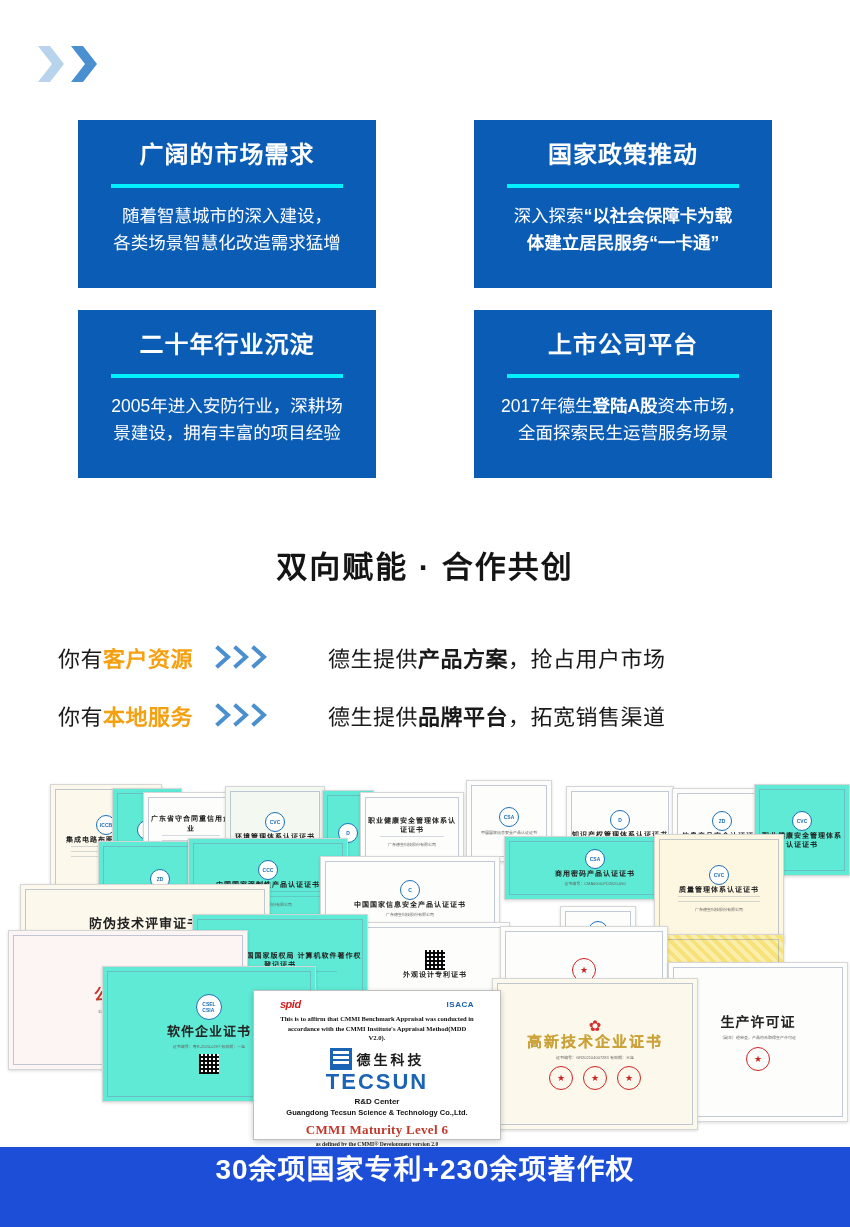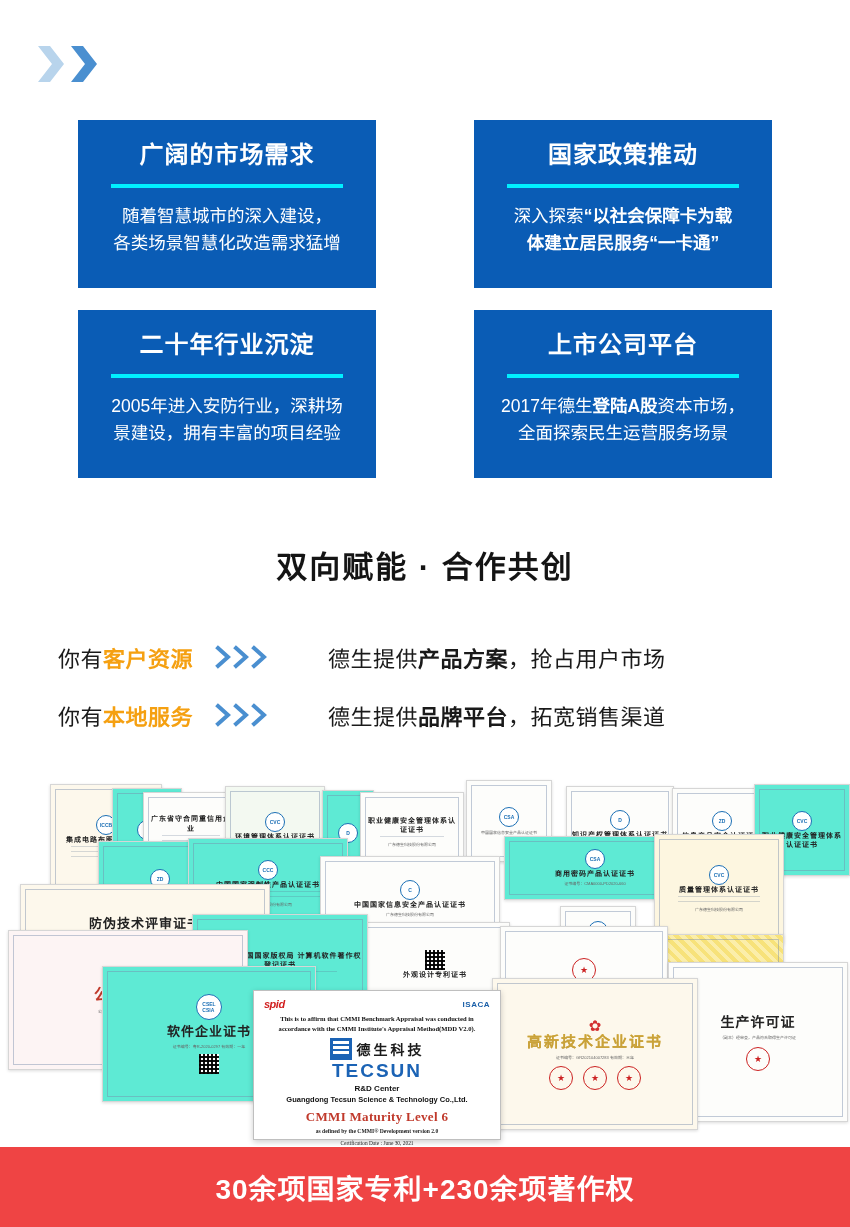--- a/index.html
+++ b/index.html
@@ -243,21 +243,21 @@
   .cert-cmmi {
     position: absolute;
     left: 253px;
     top: 224px;
     width: 248px;
     height: 150px;
     background: #ffffff;
     border: 1px solid #bfbfbf;
     box-shadow: 0 2px 6px rgba(0,0,0,0.2);
     box-sizing: border-box;
-    padding: 7px 10px;
+    padding: 7px 26px;
     z-index: 40;
     display: flex;
     flex-direction: column;
     align-items: center;
   }
   .cmmi-top {
     width: 100%;
     display: flex;
     justify-content: space-between;
     align-items: center;
@@ -305,21 +305,21 @@
     background: #fff;
     box-shadow: 0 5px 0 #fff, 0 10px 0 #fff;
   }
   .tecsun-cn {
     font-size: 14px;
     font-weight: bold;
     color: #1b1b1b;
     letter-spacing: 3px;
   }
   .tecsun-en {
-    font-size: 19px;
+    font-size: 22px;
     font-weight: bold;
     color: #1b63b5;
     letter-spacing: 2px;
     margin-top: 1px;
     line-height: 1;
   }
   .cmmi-rd {
     font-size: 8px;
     font-weight: bold;
     color: #111;
@@ -373,23 +373,23 @@
     line-height: 1;
   }
 
   
   .bottom-bar {
     position: absolute;
     left: 0;
     bottom: 0;
     width: 850px;
     height: 80px;
-    background: #ef4444;
-    display: flex;
-    align-items: center;
+    background: #1d4ed8;
+    display: flex;
+    align-items: flex-start;
     justify-content: center;
   }
   .bottom-bar-text {
     color: #ffffff;
     font-size: 28px;
     font-weight: bold;
     letter-spacing: 1px;
   }
 </style>
 </head>

